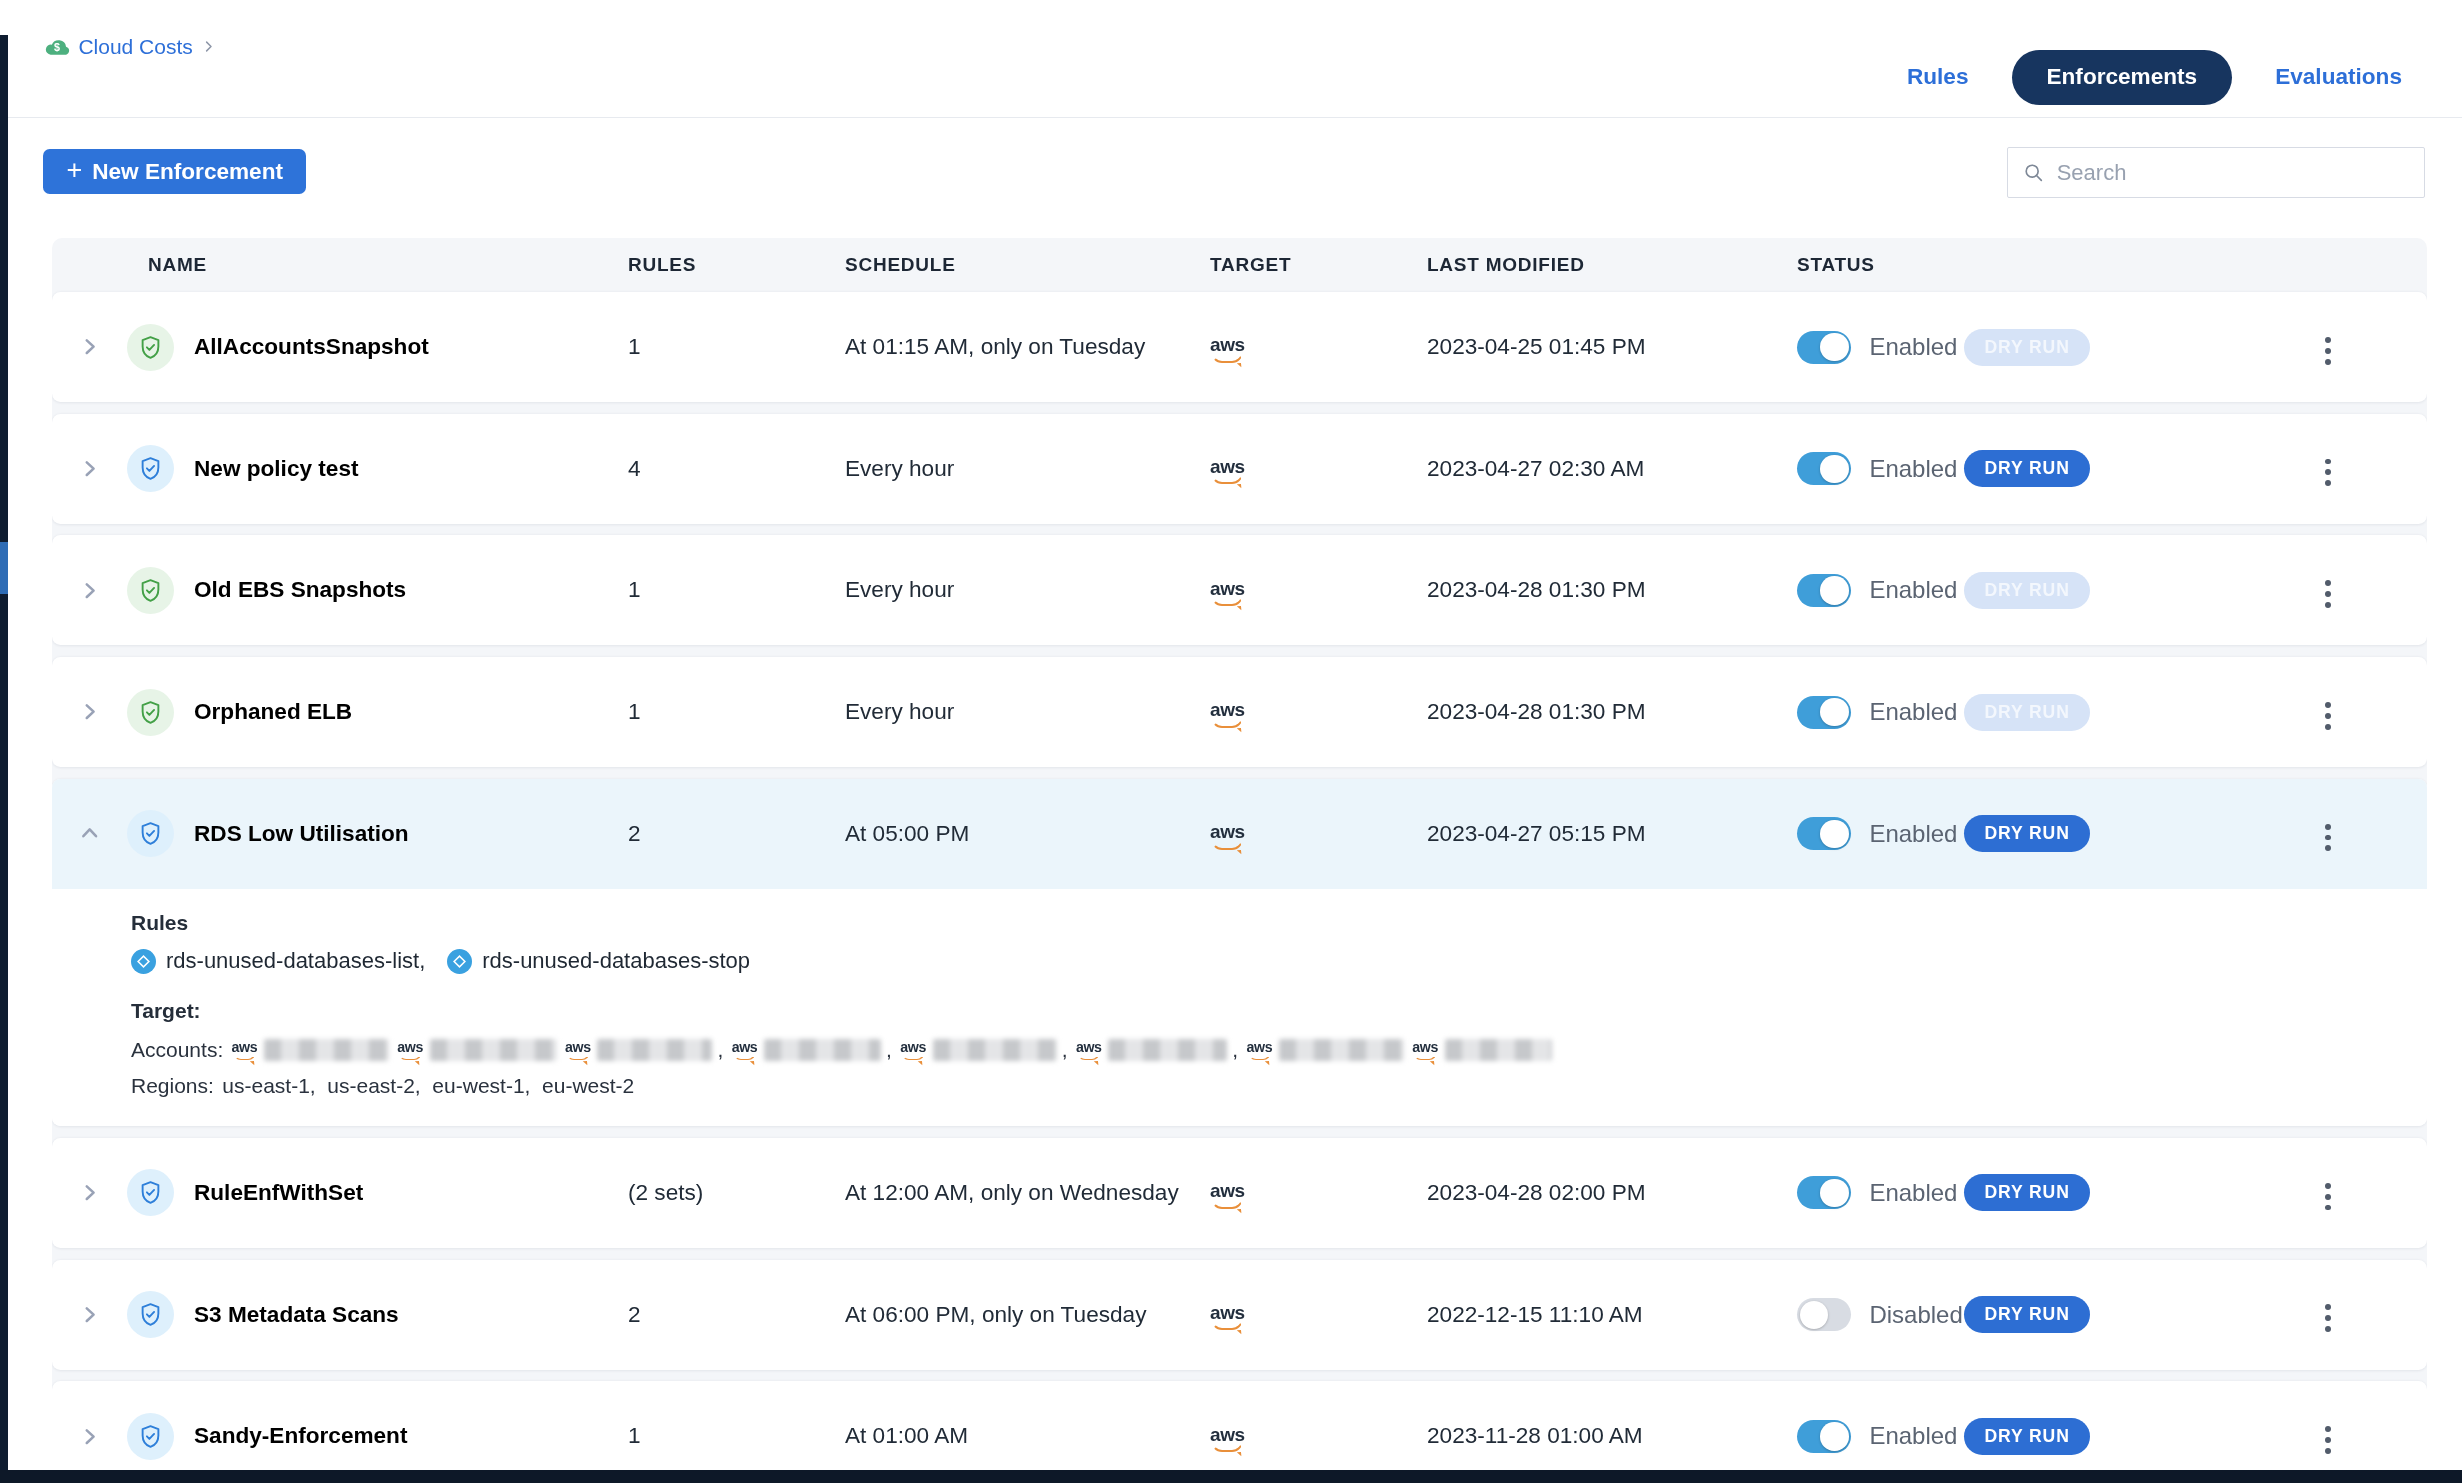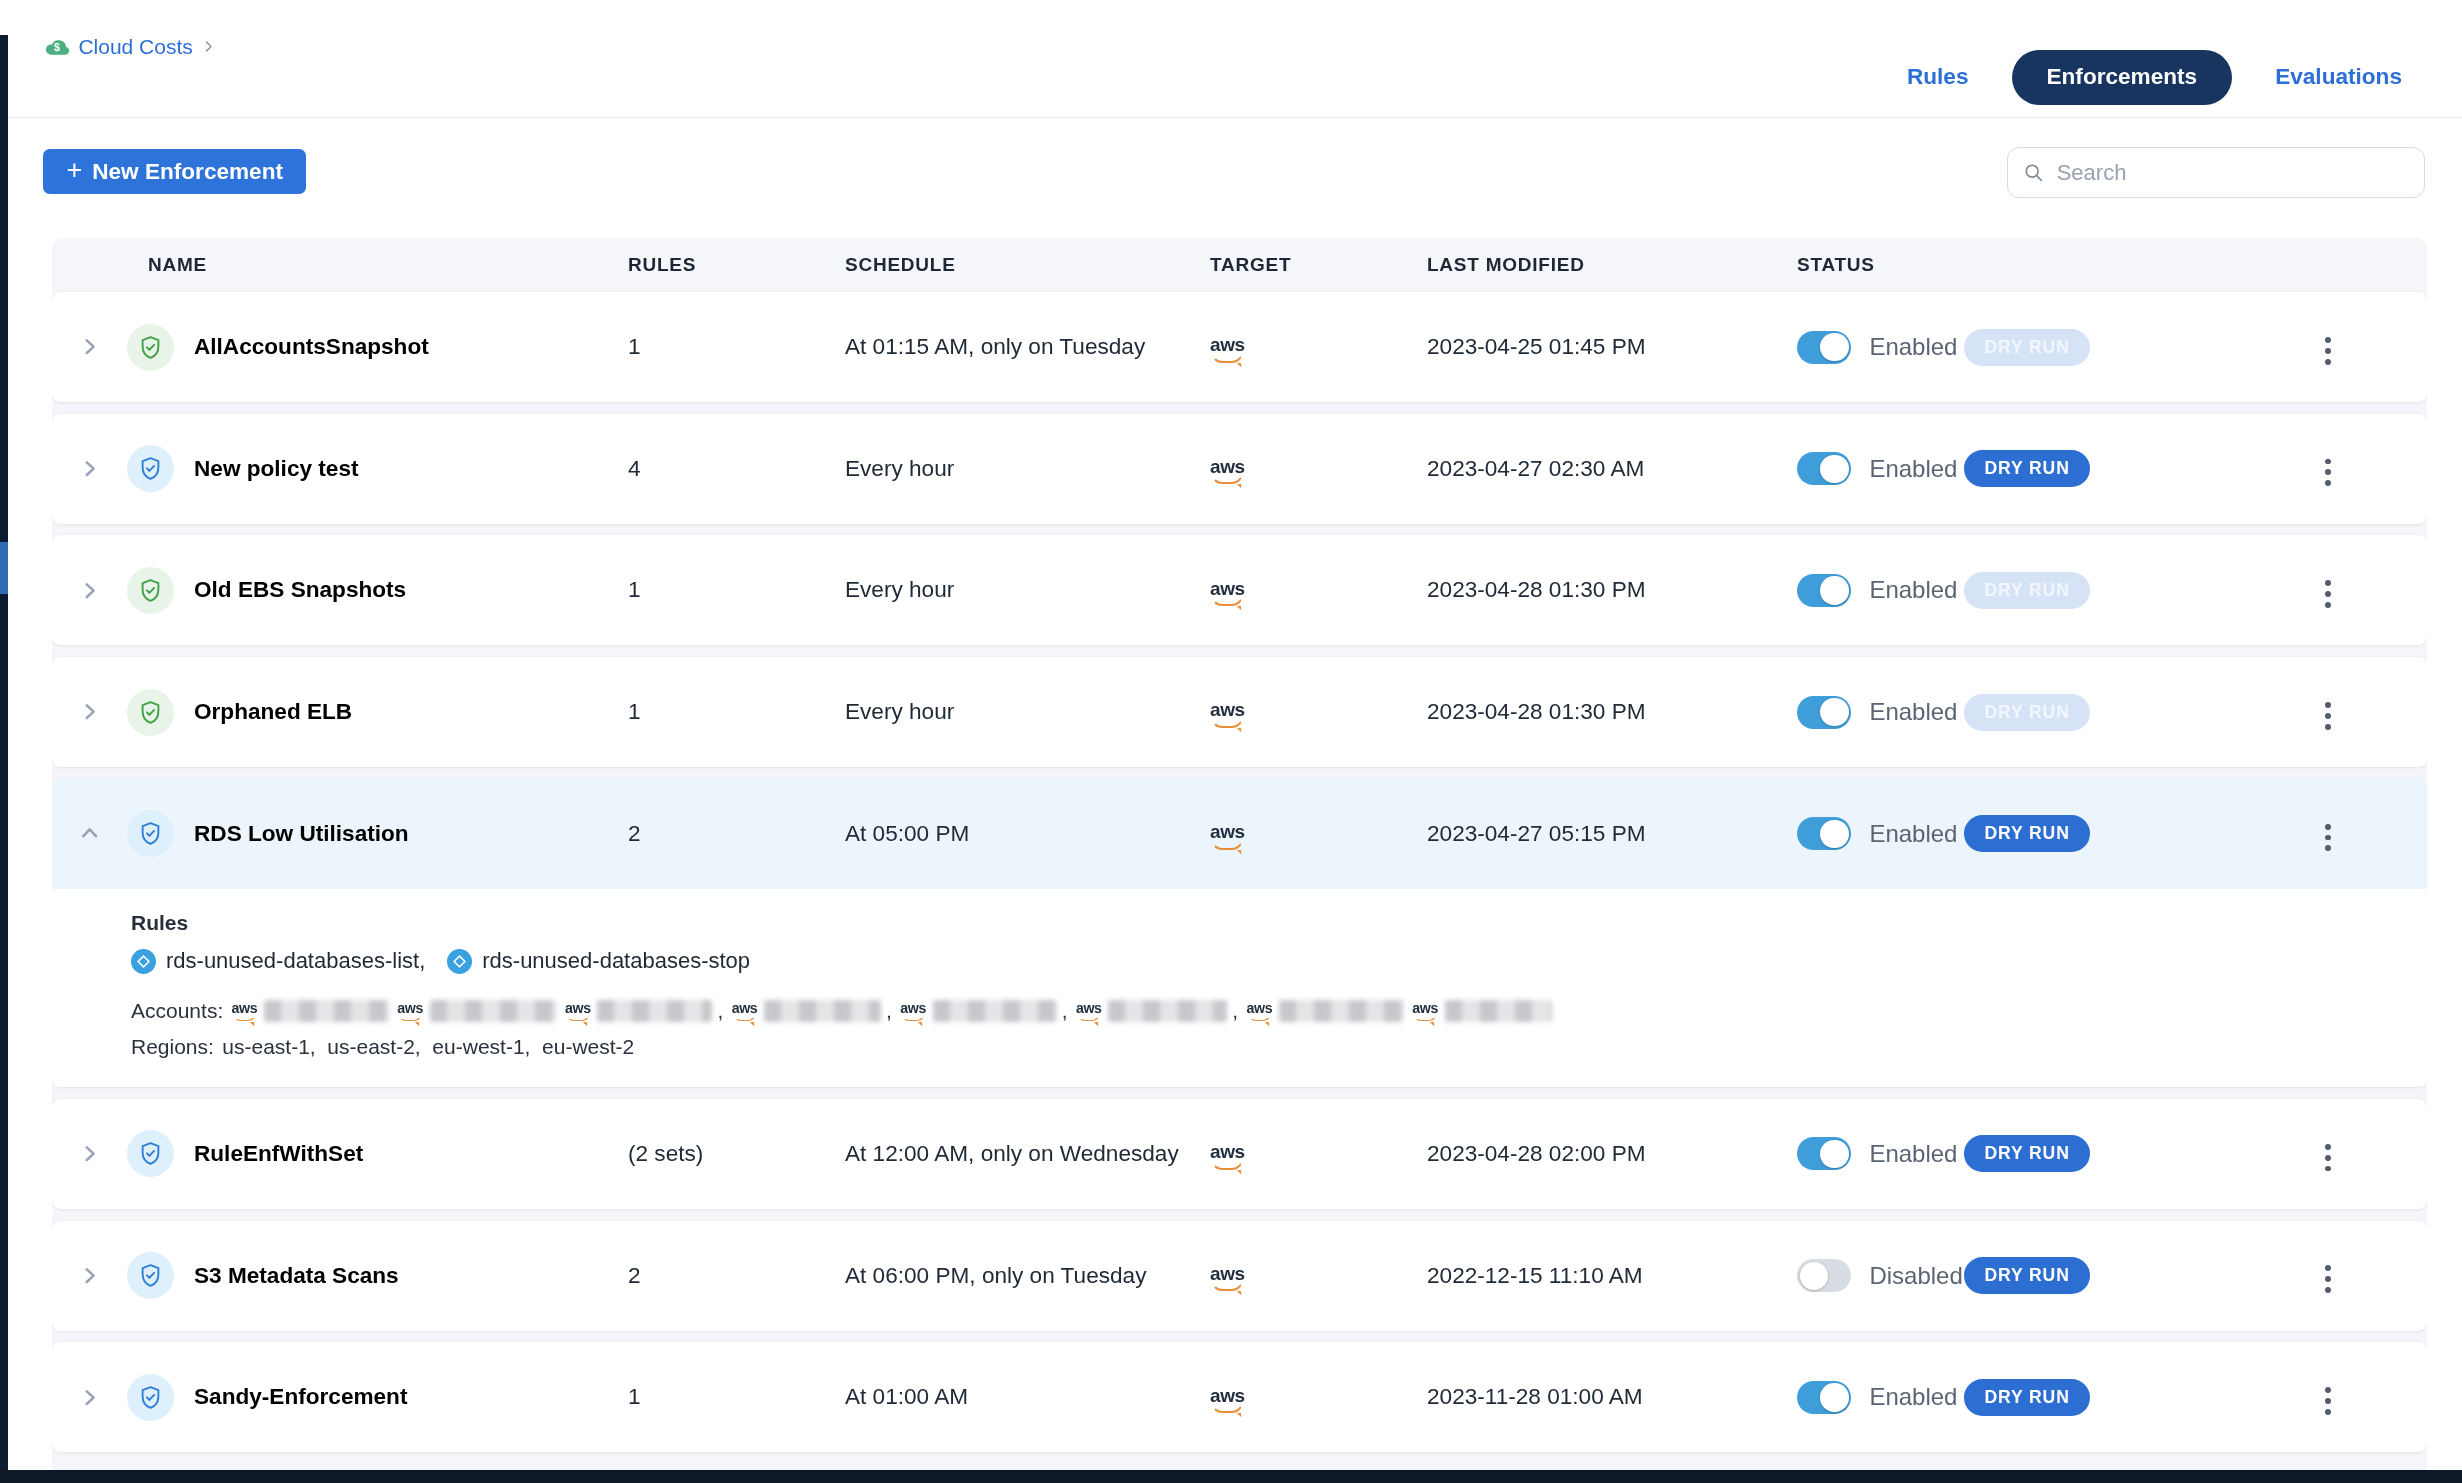--- a/index.html
+++ b/index.html
@@ -21,21 +21,21 @@
   .nav-pill { background:#17355f; color:#ffffff; font-size:22.6px; font-weight:600;
     height:55px; display:flex; align-items:center; padding:0 35px; border-radius:28px; cursor:pointer; }
   .header-divider { position:absolute; left:7.5px; right:0; top:117px; height:0.8px; background:#e7eaef; }
 
   
   .new-btn { position:absolute; left:43px; top:149px; height:45px; padding:0 23.4px; border:none;
     background:#2e73d9; color:#fff; font-family:inherit; font-size:22.6px; font-weight:700; border-radius:6.7px;
     display:flex; align-items:center; gap:10px; cursor:pointer; }
   .new-btn .plus { font-size:27px; font-weight:400; line-height:1; margin-top:-2.5px; }
   .search-box { position:absolute; left:2007px; top:147px; width:418px; height:51px;
-    border:1.7px solid #d7dbe4; border-radius:12px; background:#fff; display:flex; align-items:center; padding:0 15px; gap:11.7px; }
+    border:1.7px solid #d7dbe4; border-radius:2px; background:#fff; display:flex; align-items:center; padding:0 15px; gap:11.7px; }
   .search-box input { border:none; outline:none; flex:1; font-family:inherit; font-size:22px; color:#38404d; background:transparent; }
   .search-box input::placeholder { color:#98a1b0; }
 
   
   .panel { position:absolute; left:52px; top:238px; width:2375px; height:1232px;
     background:#f4f6f9; border-radius:10px 10px 0 0; overflow:hidden; }
   .grid { display:grid; grid-template-columns:75px 67px 434px 217px 365px 217px 370px 521px 110px; align-items:center; }
   .t-head { height:54px; font-size:19px; font-weight:700; color:#1d2735; letter-spacing:.04em; }
   .h-name{grid-column:2/4;margin-left:21px;} .h-rules{grid-column:4;} .h-schedule{grid-column:5;}
   .h-target{grid-column:6;} .h-modified{grid-column:7;} .h-status{grid-column:8;}
@@ -374,20 +374,21 @@
     <span class="chip-text">rds-unused-databases-list,</span>
   </span>
           <span class="chip">
     <svg width="25" height="25" viewBox="0 0 30 30">
               <circle cx="15" cy="15" r="15" fill="#3aa1e0"></circle>
               <rect x="10.4" y="10.4" width="9.2" height="9.2" fill="none" stroke="#ffffff" stroke-width="1.8" transform="rotate(45 15 15)"></rect>
             </svg>
     <span class="chip-text">rds-unused-databases-stop</span>
   </span>
         </div>
+    <div class="d-label d-target">Target:</div>
     <div class="d-accounts">
       <span>Accounts:</span>
     <span class="acct">
             <span class="aws mini">
               <span class="aws-t">aws</span>
               <span class="aws-smile"></span>
             </span>
             <span class="blur-block" style="width:125px"></span>
           </span>
           <span class="acct">

